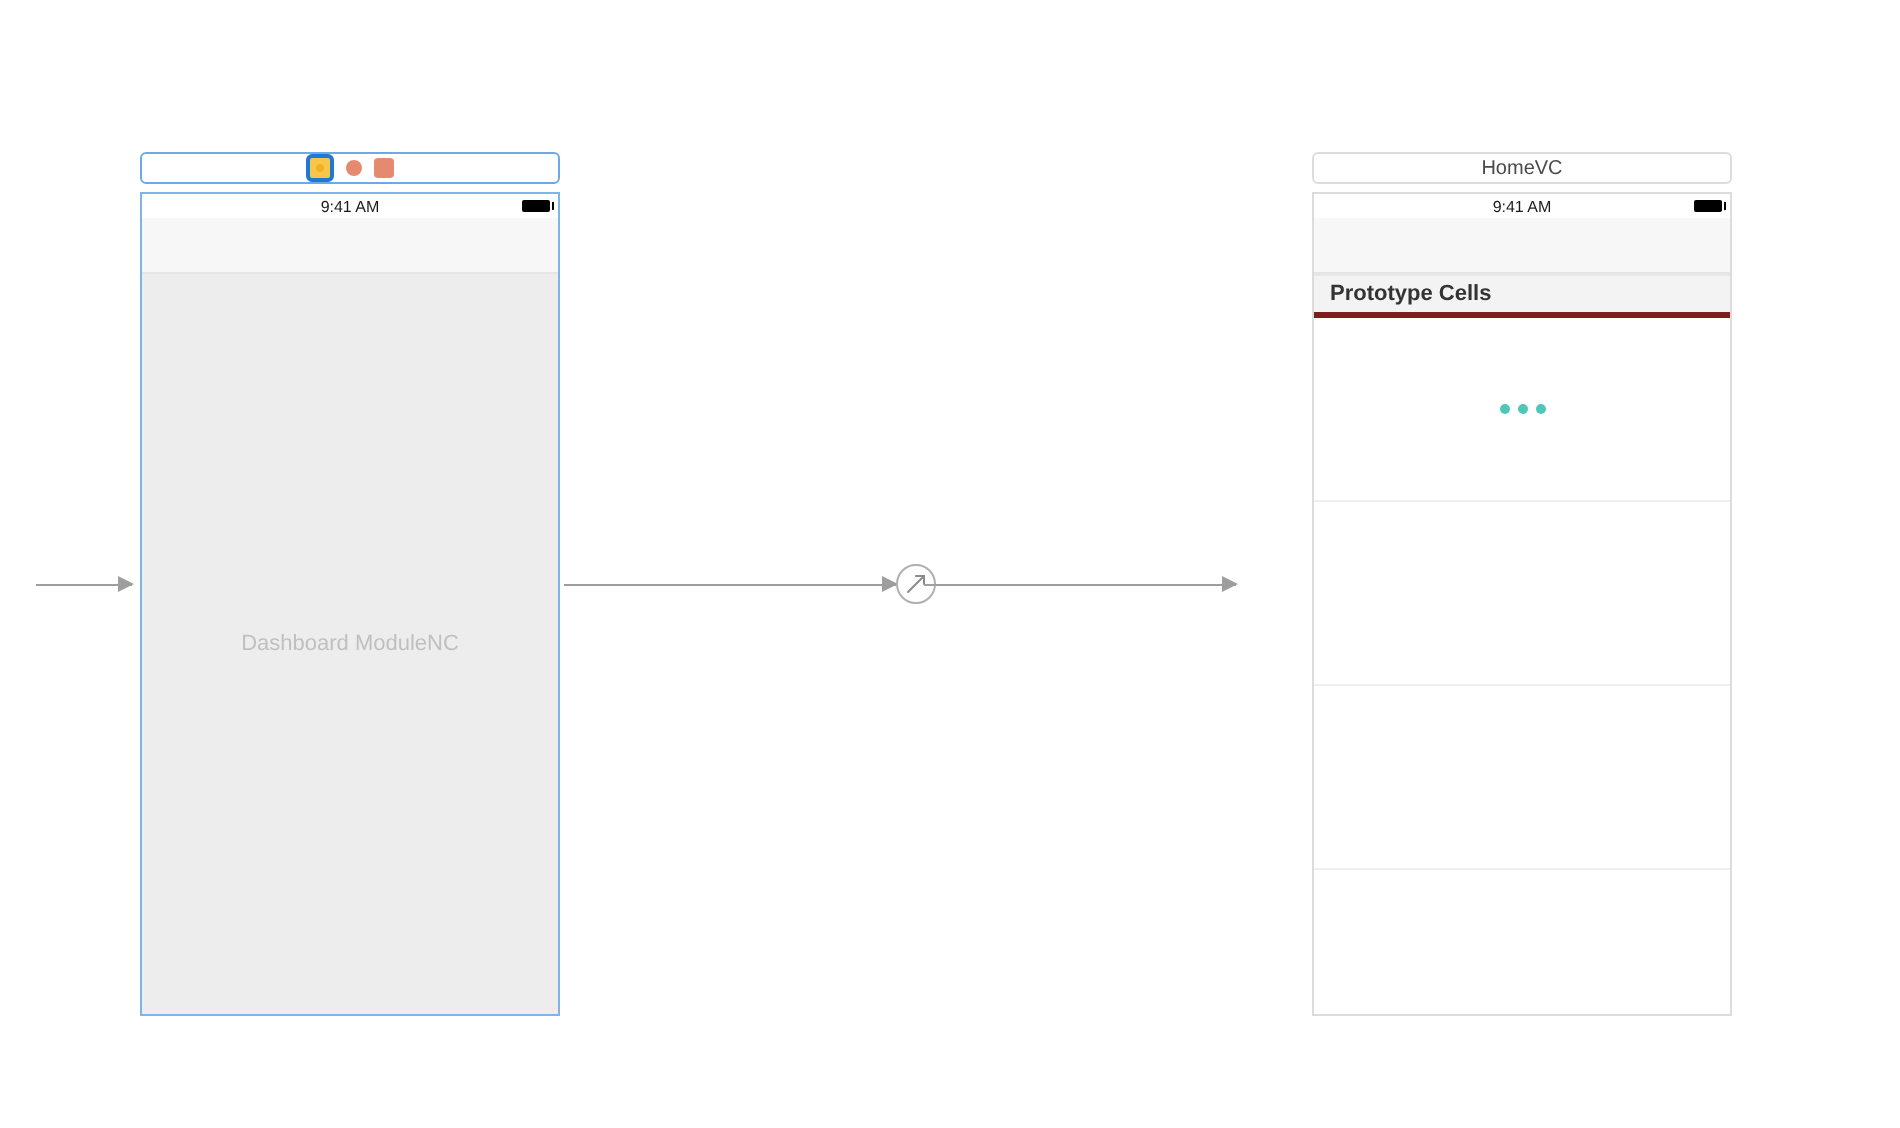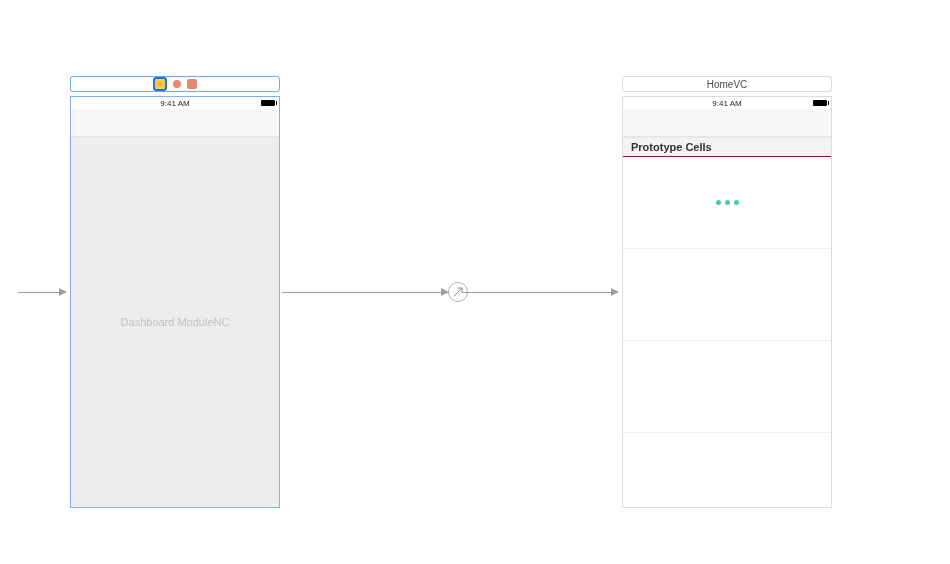--- a/index.html
+++ b/index.html
@@ -11,21 +11,21 @@
       position: relative;
       overflow: hidden;
     }
 
     
     .scene {
       position: absolute;
       width: 210px;
     }
     .scene-left { left: 70px; top: 76px; }
-    .scene-right { left: 622px; top: 76px; }
+    .scene-right { left: 656px; top: 76px; }
 
     .scene-title {
       height: 16px;
       border: 1px solid #dcdcdc;
       border-radius: 3px;
       margin-bottom: 4px;
       display: flex;
       align-items: center;
       justify-content: center;
       font-size: 10px;
@@ -121,21 +121,21 @@
       display: flex;
       flex-direction: column;
     }
     .section-header {
       background: #f3f3f3;
       font-size: 11px;
       font-weight: 600;
       color: #333;
       padding: 3px 8px;
       border-top: 1px solid #e8e8e8;
-      border-bottom: 1px solid #7f1d1d;
+      border-bottom: 3px solid #7f1d1d;
     }
     .cell {
       height: 92px;
       border-bottom: 1px solid #eeeeee;
       display: flex;
       align-items: center;
       justify-content: center;
     }
     .dots {
       display: flex; gap: 4px;

